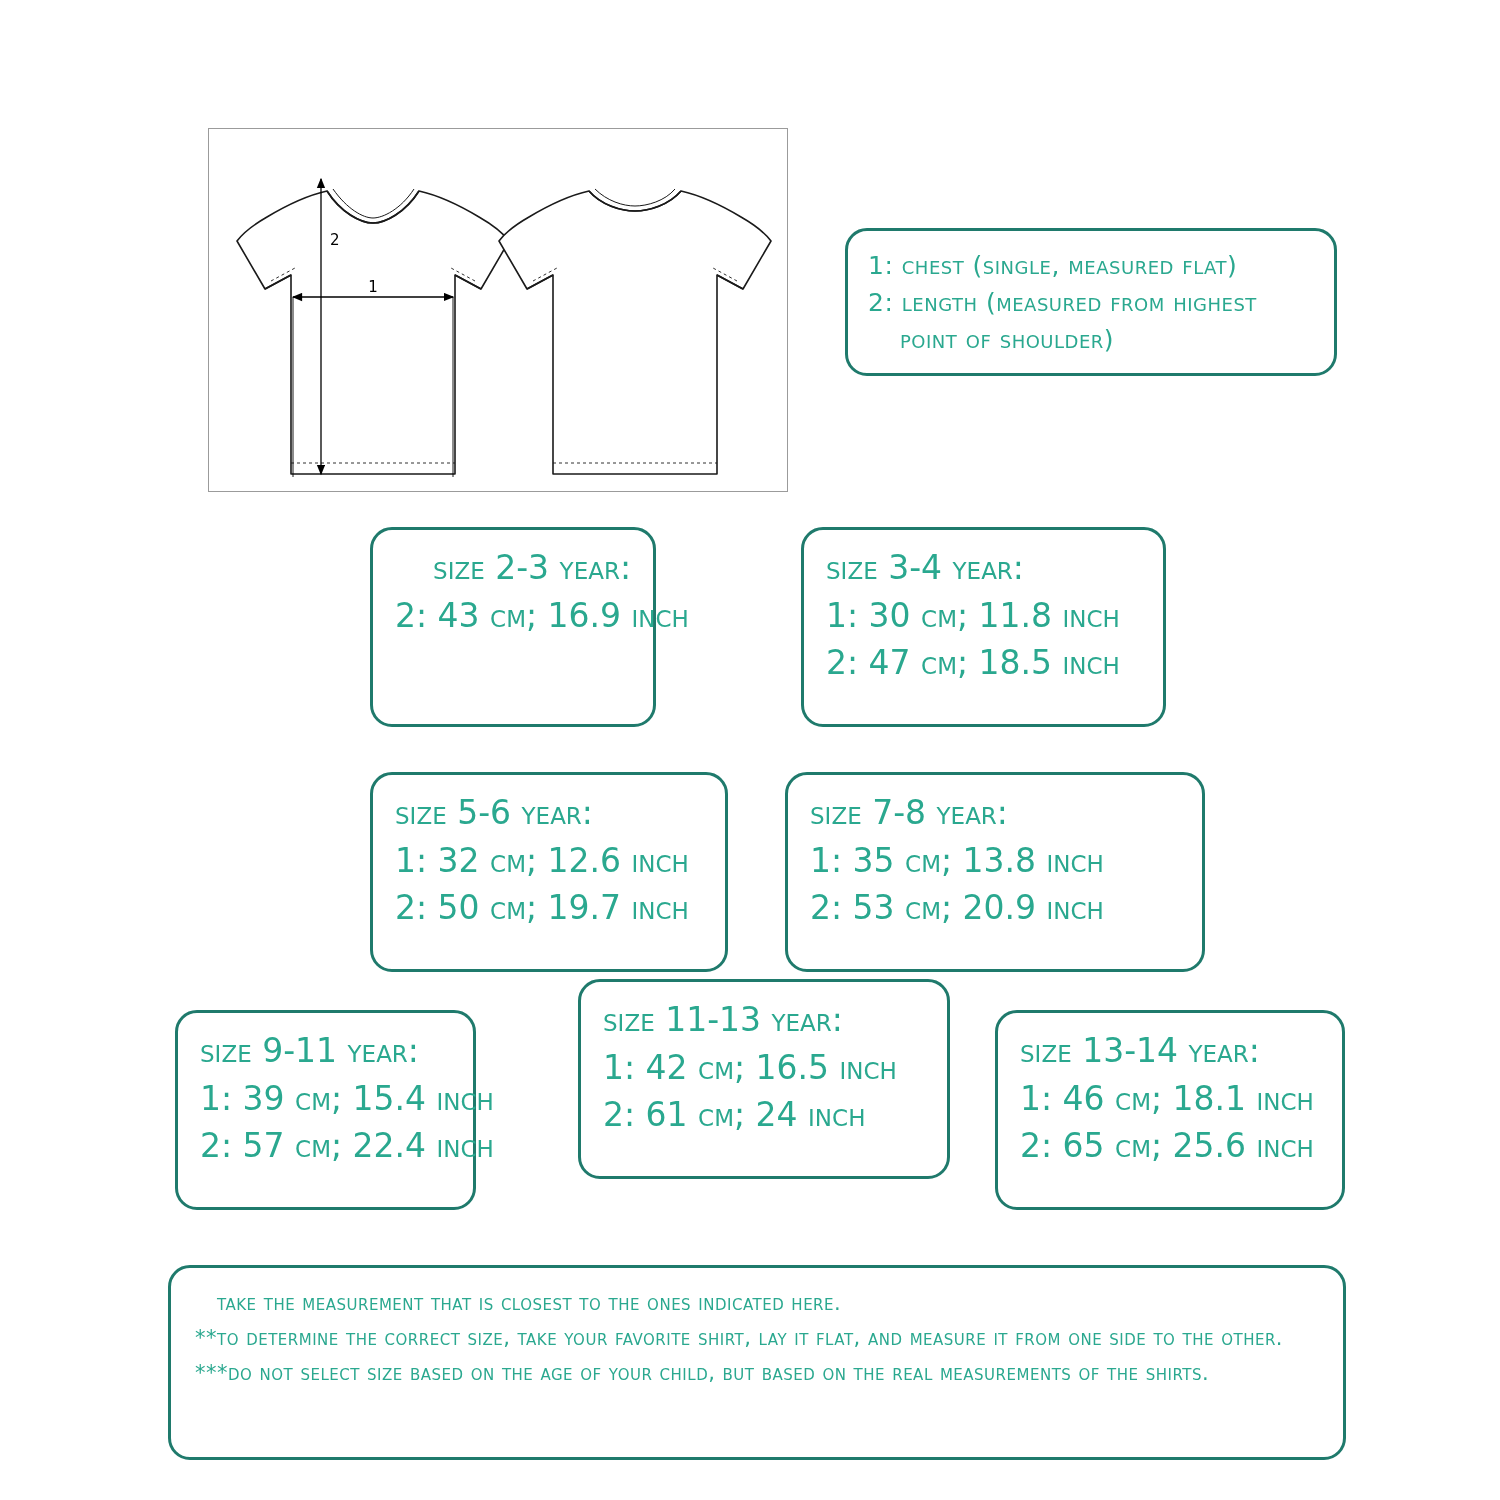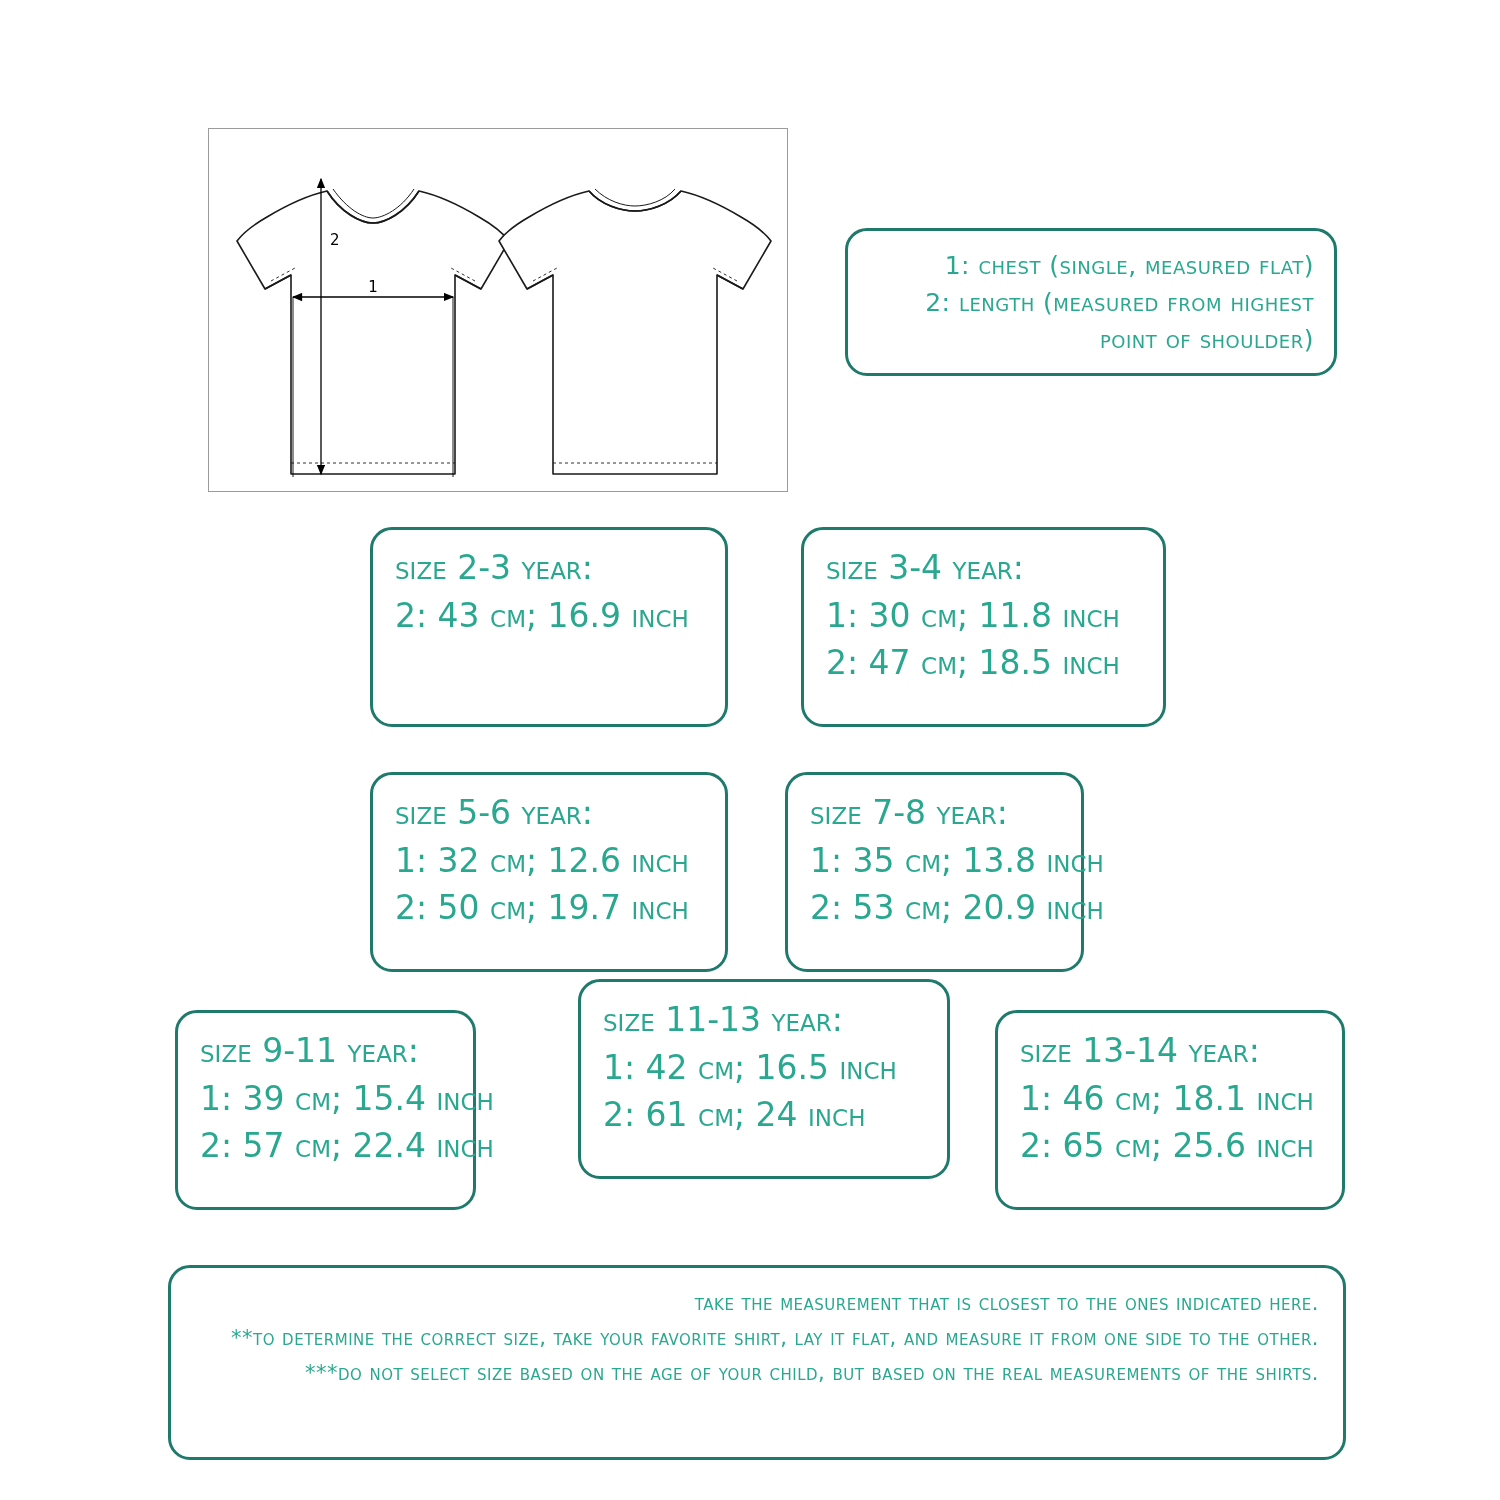--- a/index.html
+++ b/index.html
@@ -38,21 +38,20 @@
     box-sizing: border-box;
     border: 3px solid #1f7a6c;
     border-radius: 22px;
     background: #ffffff;
     color: #2aa88f;
     padding: 14px 22px 16px 22px;
   }
   .box .line {
     white-space: nowrap;
     letter-spacing: 0.5px;
-    text-align: right;
   }
 
   
   #legend-box {
     left: 845px;
     top: 228px;
     width: 492px;
     height: 148px;
     padding: 16px 20px;
   }
@@ -73,24 +72,24 @@
     white-space: nowrap;
   }
   .size-card .meas {
     font-size: 33px;
     line-height: 47px;
     font-variant: small-caps;
     text-transform: lowercase;
     white-space: nowrap;
   }
 
-  #card-0 { left: 370px; top: 527px; width: 358px; height: 200px; }
+  #card-0 { left: 370px; top: 527px; width: 286px; height: 200px; text-align: right; }
   #card-1 { left: 785px; top: 527px; width: 365px; height: 200px; margin-left: 16px; }
   #card-2 { left: 370px; top: 772px; width: 358px; height: 200px; }
-  #card-3 { left: 785px; top: 772px; width: 299px; height: 200px; }
+  #card-3 { left: 785px; top: 772px; width: 420px; height: 200px; }
   #card-4 { left: 175px; top: 1010px; width: 301px; height: 200px; }
   #card-5 { left: 578px; top: 979px; width: 372px; height: 200px; }
   #card-6 { left: 995px; top: 1010px; width: 350px; height: 200px; }
 
   
   #notes-box {
     left: 168px;
     top: 1265px;
     width: 1178px;
     height: 195px;

